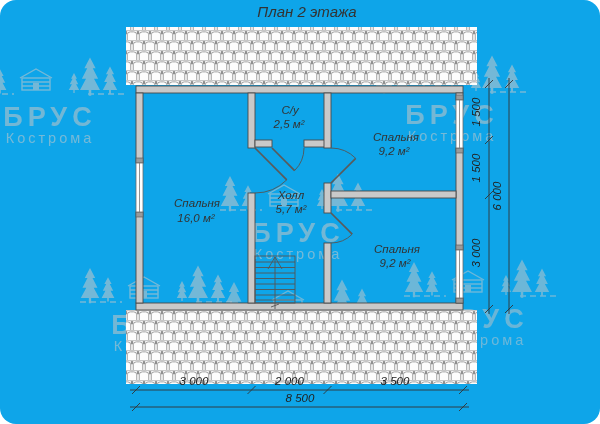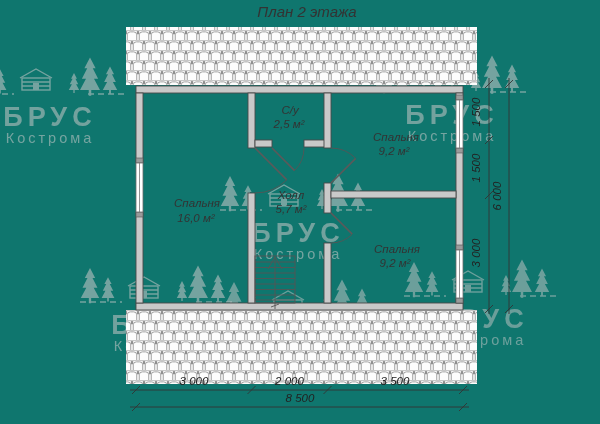--- a/index.html
+++ b/index.html
@@ -1,16 +1,16 @@
 <!DOCTYPE html>
 <html><head>
 <meta charset="utf-8">
 <style>
   html,body{margin:0;padding:0;background:#fff;}
-  #stage{position:relative;width:600px;height:424px;background:#0f766e;overflow:hidden;}
+  #stage{position:relative;width:600px;height:424px;background:#0ea5e9;overflow:hidden;border-radius:16px;}
   svg{display:block;}
   .ttl{font:italic 15px "Liberation Sans",sans-serif;fill:#333;text-anchor:middle;}
   .lbl{font:italic 11.5px "Liberation Sans",sans-serif;fill:#333;text-anchor:middle;}
   .dim{font:italic 11.5px "Liberation Sans",sans-serif;fill:#222;text-anchor:middle;}
   .wall{fill:#c9c9c9;stroke:#4a4a4a;stroke-width:0.9;}
   .winbox{fill:#ffffff;stroke:#6a6a6a;stroke-width:0.8;}
   .wincap{fill:#9a9a9a;stroke:#555;stroke-width:0.6;}
   .door{stroke:#555;fill:none;stroke-width:0.9;}
   .leaf{stroke:#5a5a5a;stroke-width:1.7;}
   .stair{stroke:#555;stroke-width:0.9;fill:none;}

